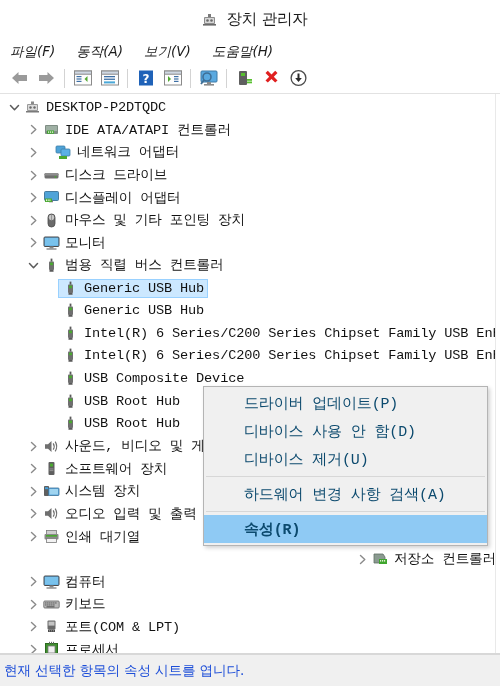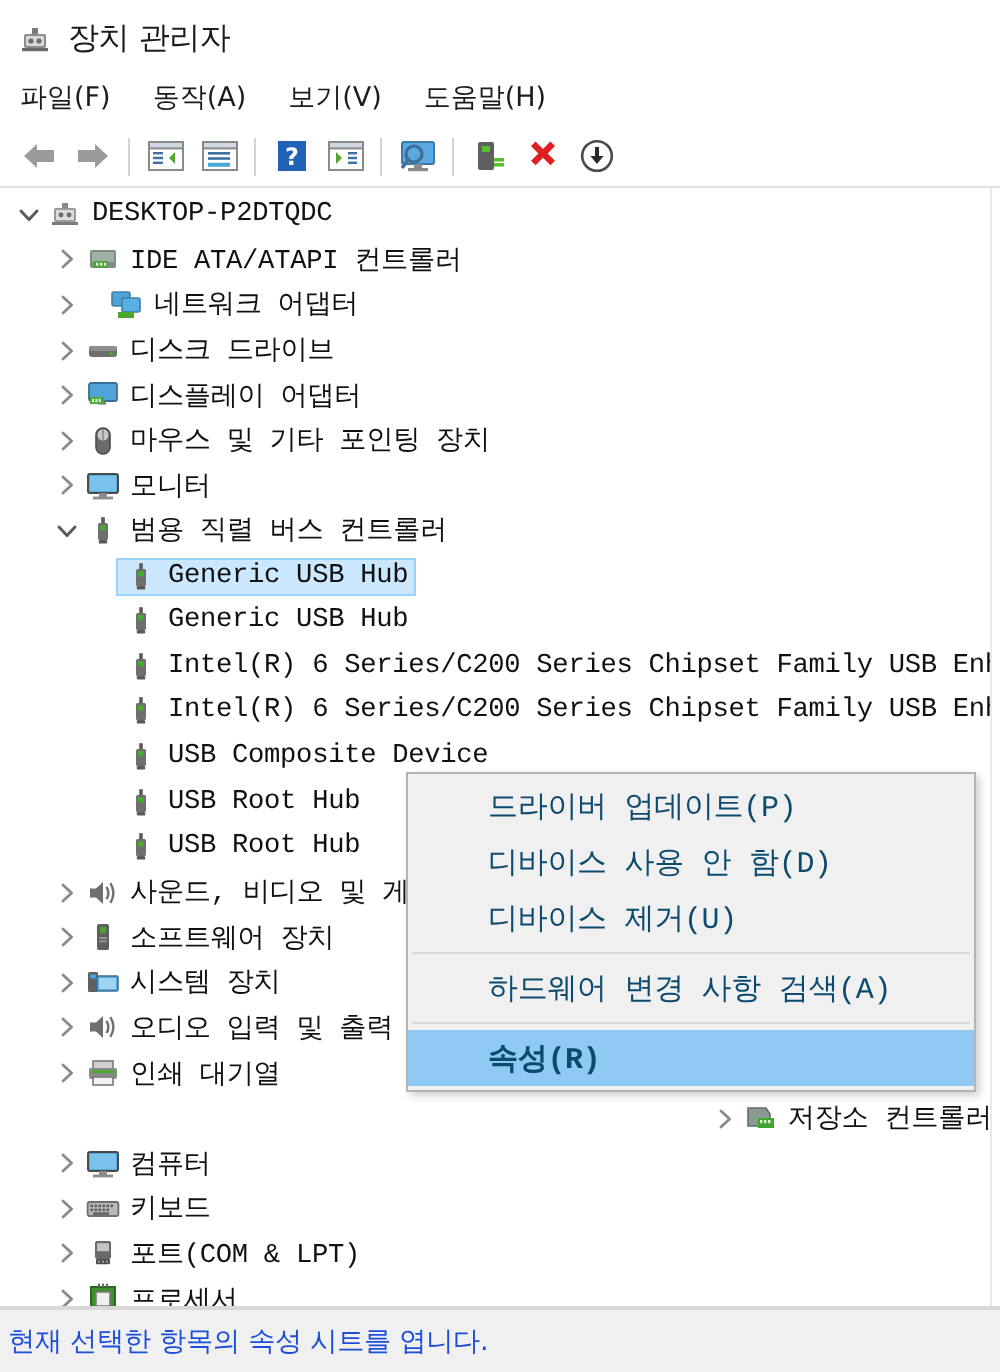--- a/index.html
+++ b/index.html
@@ -17,33 +17,35 @@
     display: flex; flex-direction: column;
   }
 
   
   .titlebar {
     height: 38px;
     background: #ffffff;
     display: flex; align-items: center;
     padding-left: 9px;
     flex: 0 0 auto;
+    justify-content: center;
   }
   .title-icon { width: 17px; height: 17px; position: relative; margin-right: 8px; flex: 0 0 auto; }
   .title-text {
     font-size: 15.5px; color: #1b1b1b; letter-spacing: -0.2px;
   }
 
   
   .menubar {
     height: 25px;
     background: #ffffff;
-    display: flex; align-items: flex-start;
+    display: flex; align-items: flex-end;
     padding-left: 10px;
     flex: 0 0 auto;
+    font-style: italic;
   }
   .menubar-item {
     font-size: 13.5px; color: #1b1b1b;
     padding: 2px 9px 2px 0;
     margin-right: 12px;
     white-space: nowrap;
     cursor: default;
   }
 
   

